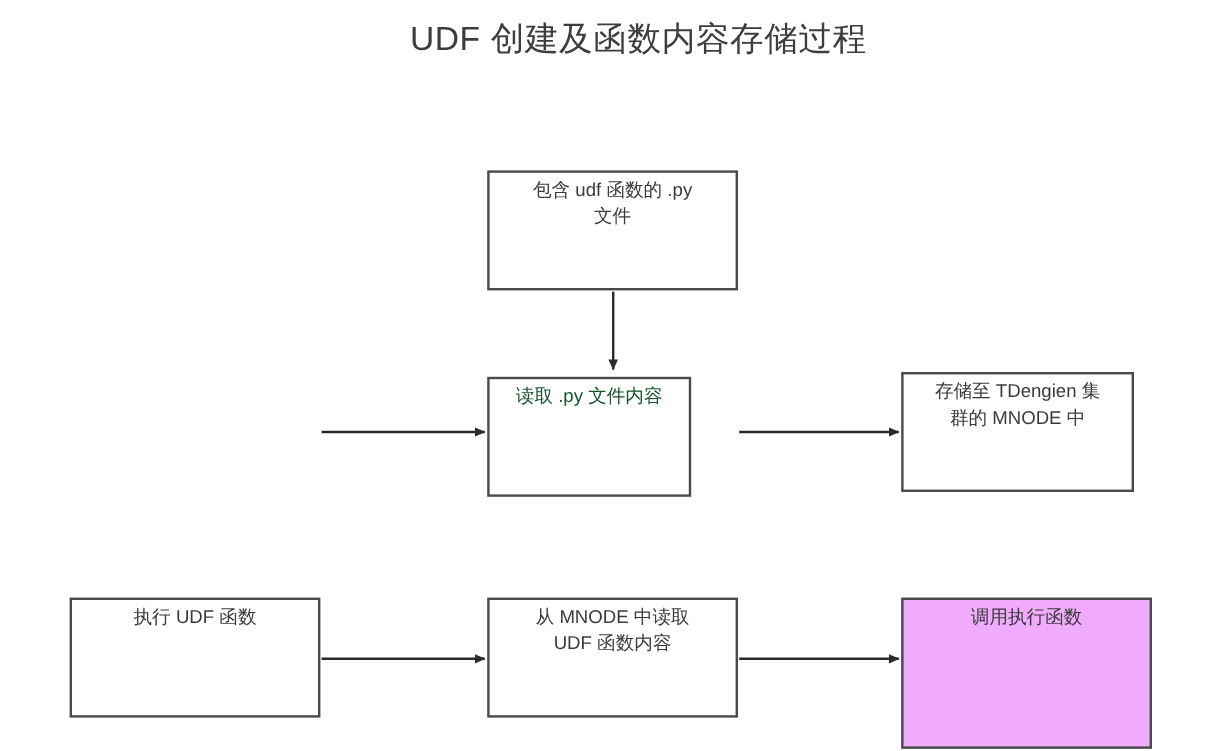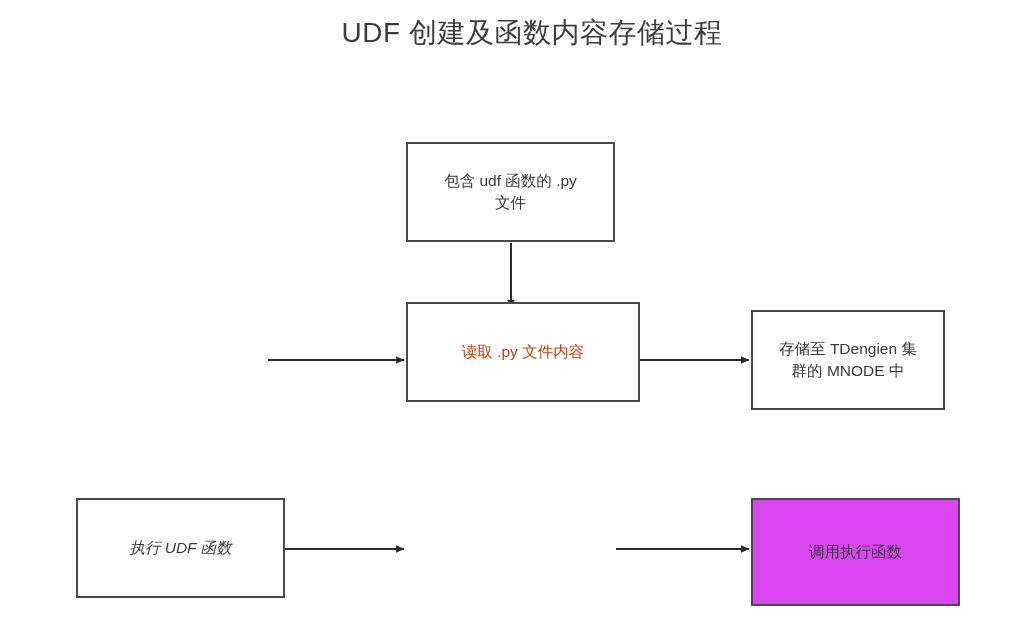--- a/index.html
+++ b/index.html
@@ -35,21 +35,20 @@
     letter-spacing: 0.5px;
     color: #3d3d3d;
     white-space: nowrap;
   }
   .node {
     position: absolute;
     box-sizing: border-box;
     border: 2px solid #4a4a4a;
     background: #ffffff;
     display: flex;
-    align-items: center;
     justify-content: center;
     text-align: center;
     font-size: 15.5px;
     line-height: 1.45;
     color: #3a3a3a;
     padding: 4px 12px;
   }
   .node-label {
     display: block;
     white-space: pre-line;
@@ -103,31 +102,35 @@
       <line class="edge-line" x1="596" y1="549" x2="729" y2="549" marker-end="url(#arrowhead)"></line>
     </g>
   </svg>
 
   <div class="node" id="node-py-file" style="left: 386px; top: 142px; width: 209px; height: 100px; border-color: rgb(74, 74, 74); background: rgb(255, 255, 255); color: rgb(58, 58, 58);">
     <span class="node-label">包含 udf 函数的 .py
 文件</span>
   </div>
 
 
-  <div class="node" id="node-read-py" style="left: 386px; top: 302px; width: 234px; height: 100px; border-color: rgb(74, 74, 74); background: rgb(255, 255, 255); color: #c2410c;">
+  <div class="node" id="node-read-py" style="left: 386px; top: 314px; width: 170px; height: 100px; border-color: rgb(74, 74, 74); background: rgb(255, 255, 255); color: #14532d;">
     <span class="node-label">读取 .py 文件内容</span>
   </div>
 
   <div class="node" id="node-store-mnode" style="left: 731px; top: 310px; width: 194px; height: 100px; border-color: rgb(74, 74, 74); background: rgb(255, 255, 255); color: rgb(58, 58, 58);">
     <span class="node-label">存储至 TDengien 集
 群的 MNODE 中</span>
   </div>
 
-  <div class="node" id="node-exec-udf" style="left: 56px; top: 498px; width: 209px; height: 100px; border-color: rgb(74, 74, 74); background: rgb(255, 255, 255); color: rgb(58, 58, 58); font-style: italic;">
+  <div class="node" id="node-exec-udf" style="left: 38px; top: 498px; width: 209px; height: 100px; border-color: rgb(74, 74, 74); background: rgb(255, 255, 255); color: rgb(58, 58, 58);">
     <span class="node-label">执行 UDF 函数</span>
   </div>
 
+  <div class="node" id="node-read-mnode" style="left: 386px; top: 498px; width: 209px; height: 100px; border-color: rgb(74, 74, 74); background: rgb(255, 255, 255); color: rgb(58, 58, 58);">
+    <span class="node-label">从 MNODE 中读取
+UDF 函数内容</span>
+  </div>
 
-  <div class="node" id="node-call-exec" style="left: 731px; top: 498px; width: 209px; height: 108px; border-color: rgb(74, 74, 74); background: #d946ef; color: rgb(58, 58, 58);">
+  <div class="node" id="node-call-exec" style="left: 731px; top: 498px; width: 209px; height: 126px; border-color: rgb(74, 74, 74); background: #f0abfc; color: rgb(58, 58, 58);">
     <span class="node-label">调用执行函数</span>
   </div>
 
 </div>
 
 </body></html>

